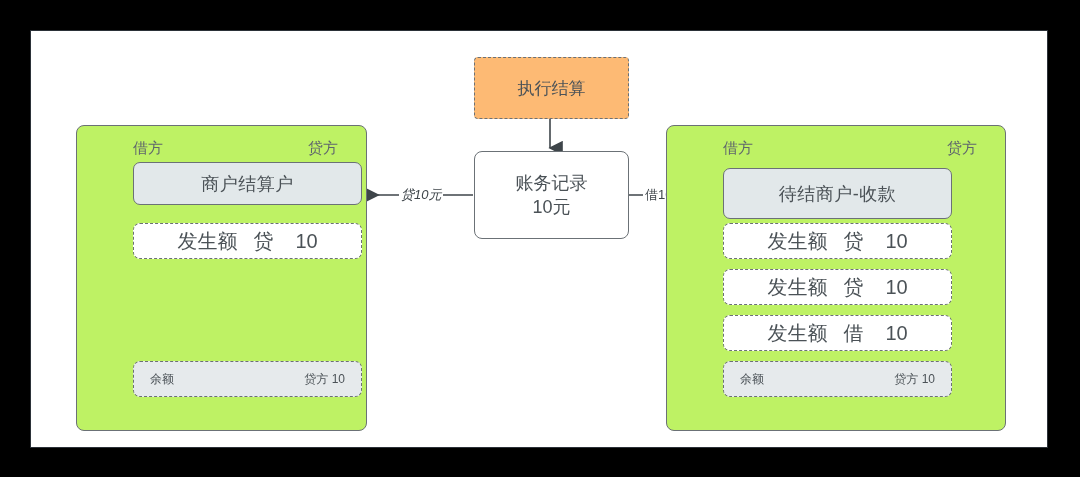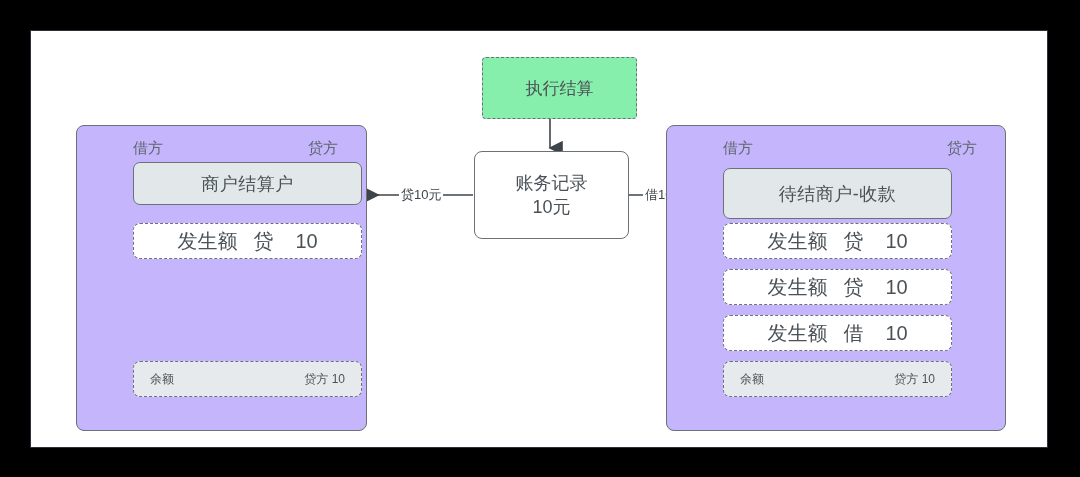--- a/index.html
+++ b/index.html
@@ -22,21 +22,21 @@
     background: #ffffff;
     border: 1px solid #2b3138;
     box-sizing: border-box;
   }
   .abs { position: absolute; box-sizing: border-box; }
 
   
   .panel {
     border: 1.4px solid #6b7176;
     border-radius: 8px;
-    background: #c4b5fd;
+    background: #bef264;
   }
 
   
   .col-head {
     font-size: 15px;
     color: #5f666c;
     line-height: 1;
   }
 
   
@@ -77,27 +77,26 @@
     justify-content: space-between;
     font-size: 12px;
     color: #4b5257;
     padding: 0 16px;
   }
 
   
   .node-dashed {
     border: 1.7px dashed #6b7176;
     border-radius: 4px;
-    background: #86efac;
+    background: #fdba74;
     display: flex;
     align-items: center;
     justify-content: center;
     font-size: 17px;
     color: #4b5257;
-    margin-left: 8px;
   }
   .node-solid {
     border: 1.4px solid #6b7176;
     border-radius: 8px;
     background: #ffffff;
     display: flex;
     flex-direction: column;
     align-items: center;
     justify-content: center;
     font-size: 18px;
@@ -140,21 +139,21 @@
       </marker>
     </defs>
 
     <line x1="519" y1="88" x2="519" y2="117" stroke="#3e454a" stroke-width="1.6" marker-end="url(#arrD)"></line>
 
     <line x1="442" y1="164" x2="336" y2="164" stroke="#3e454a" stroke-width="1.6" marker-end="url(#arrL)"></line>
 
     <line x1="598" y1="164" x2="698" y2="164" stroke="#3e454a" stroke-width="1.6" marker-end="url(#arrR)"></line>
   </svg>
 
-  <span class="edge-label" style="left:368px; top:157px;">贷10元</span>
+  <span class="edge-label" style="left:368px; top:157px;font-style:italic;">贷10元</span>
   <span class="edge-label" style="left:612px; top:157px;">借10元</span>
 
   <div class="abs node-dashed" style="left:443px; top:26px; width:155px; height:62px;">
     <span>执行结算</span>
   </div>
 
   <div class="abs node-solid" style="left:443px; top:120px; width:155px; height:88px;">
     <span>账务记录</span>
     <span>10元</span>
   </div>

